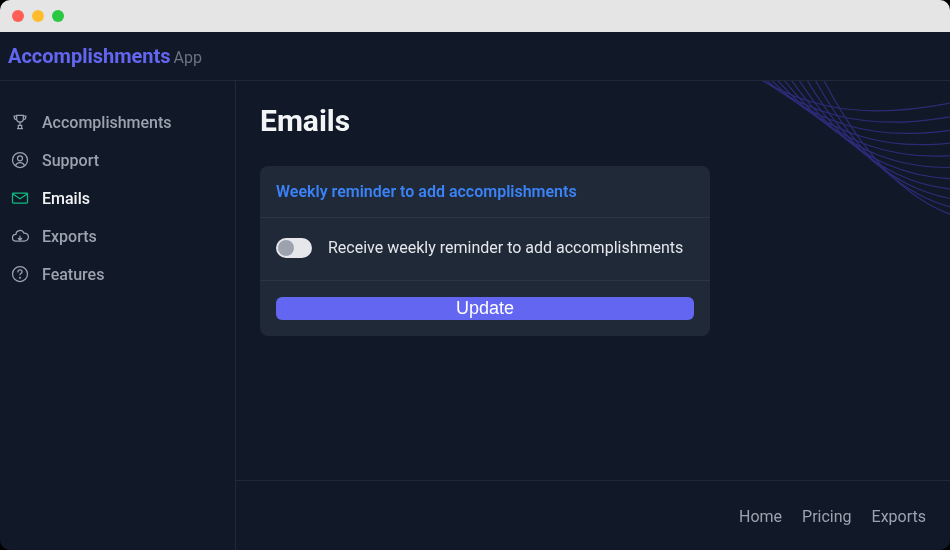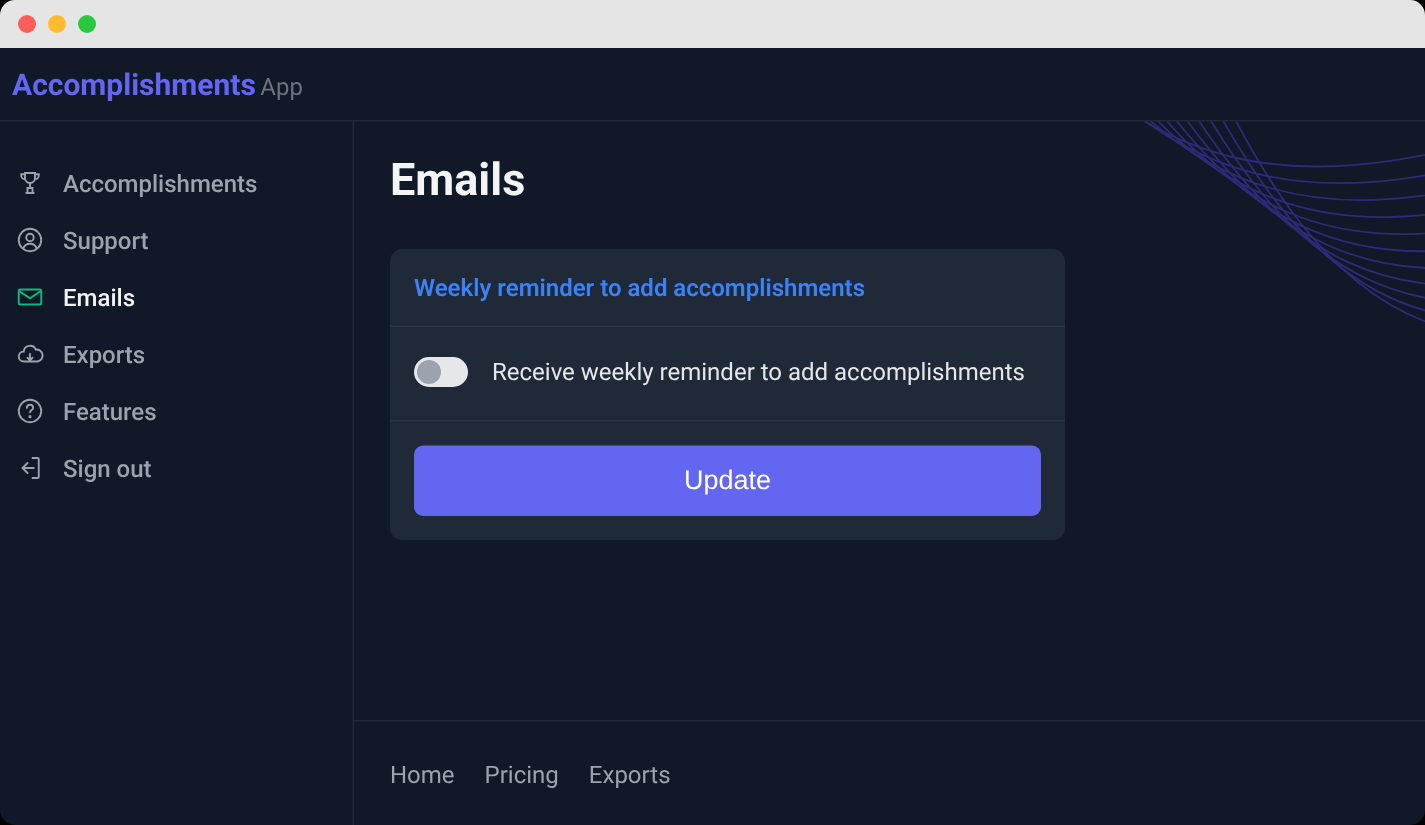--- a/index.html
+++ b/index.html
@@ -185,31 +185,31 @@
     .card-footer {
       padding: 16px;
       border-top: 1px solid #2b3544;
     }
     .btn-primary {
       width: 100%;
       background: #6366f1;
       color: #fff;
       border: none;
       border-radius: 6px;
-      padding: 13px 0;
+      padding: 1px 0;
       font-size: 18px;
       font-weight: 500;
       cursor: pointer;
     }
 
     .footer {
       border-top: 1px solid #1f2937;
       padding: 26px 24px 24px 24px;
       display: flex;
-      justify-content: flex-start;
+      justify-content: flex-end;
       gap: 20px;
       flex-shrink: 0;
     }
     .footer a {
       color: #9ca3af;
       font-size: 16px;
       text-decoration: none;
       cursor: pointer;
     }
 
@@ -293,29 +293,20 @@
         <span class="sb-icon">
           <svg viewBox="0 0 24 24">
               <circle cx="12" cy="12" r="9"></circle>
               <path d="M9.5 9.5a2.5 2.5 0 115 0c0 1.5-2.5 1.8-2.5 3.5" stroke-linecap="round"></path>
               <circle cx="12" cy="16.5" r="0.5" fill="currentColor"></circle>
             </svg>
         </span>
         <span>Features</span>
       </div>
 
-      <div class="sidebar-item">
-        <span class="sb-icon">
-          <svg viewBox="0 0 24 24">
-              <path d="M14 4h4a1 1 0 011 1v14a1 1 0 01-1 1h-4" stroke-linecap="round"></path>
-              <path d="M10 8l-4 4 4 4M6 12h9" stroke-linecap="round"></path>
-            </svg>
-        </span>
-        <span>Sign out</span>
-      </div>
 
     </nav>
 
     <div class="main">
       <div class="wave-decoration">
         <svg width="320" height="260" viewBox="0 0 320 260">
           <g stroke="#312e81" stroke-width="1.2" fill="none" opacity="0.9">
             <path d="M40 -20 C 120 60, 200 80, 340 40"></path>
             <path d="M50 -20 C 130 70, 210 92, 350 52"></path>
             <path d="M60 -20 C 140 80, 220 104, 360 64"></path>

